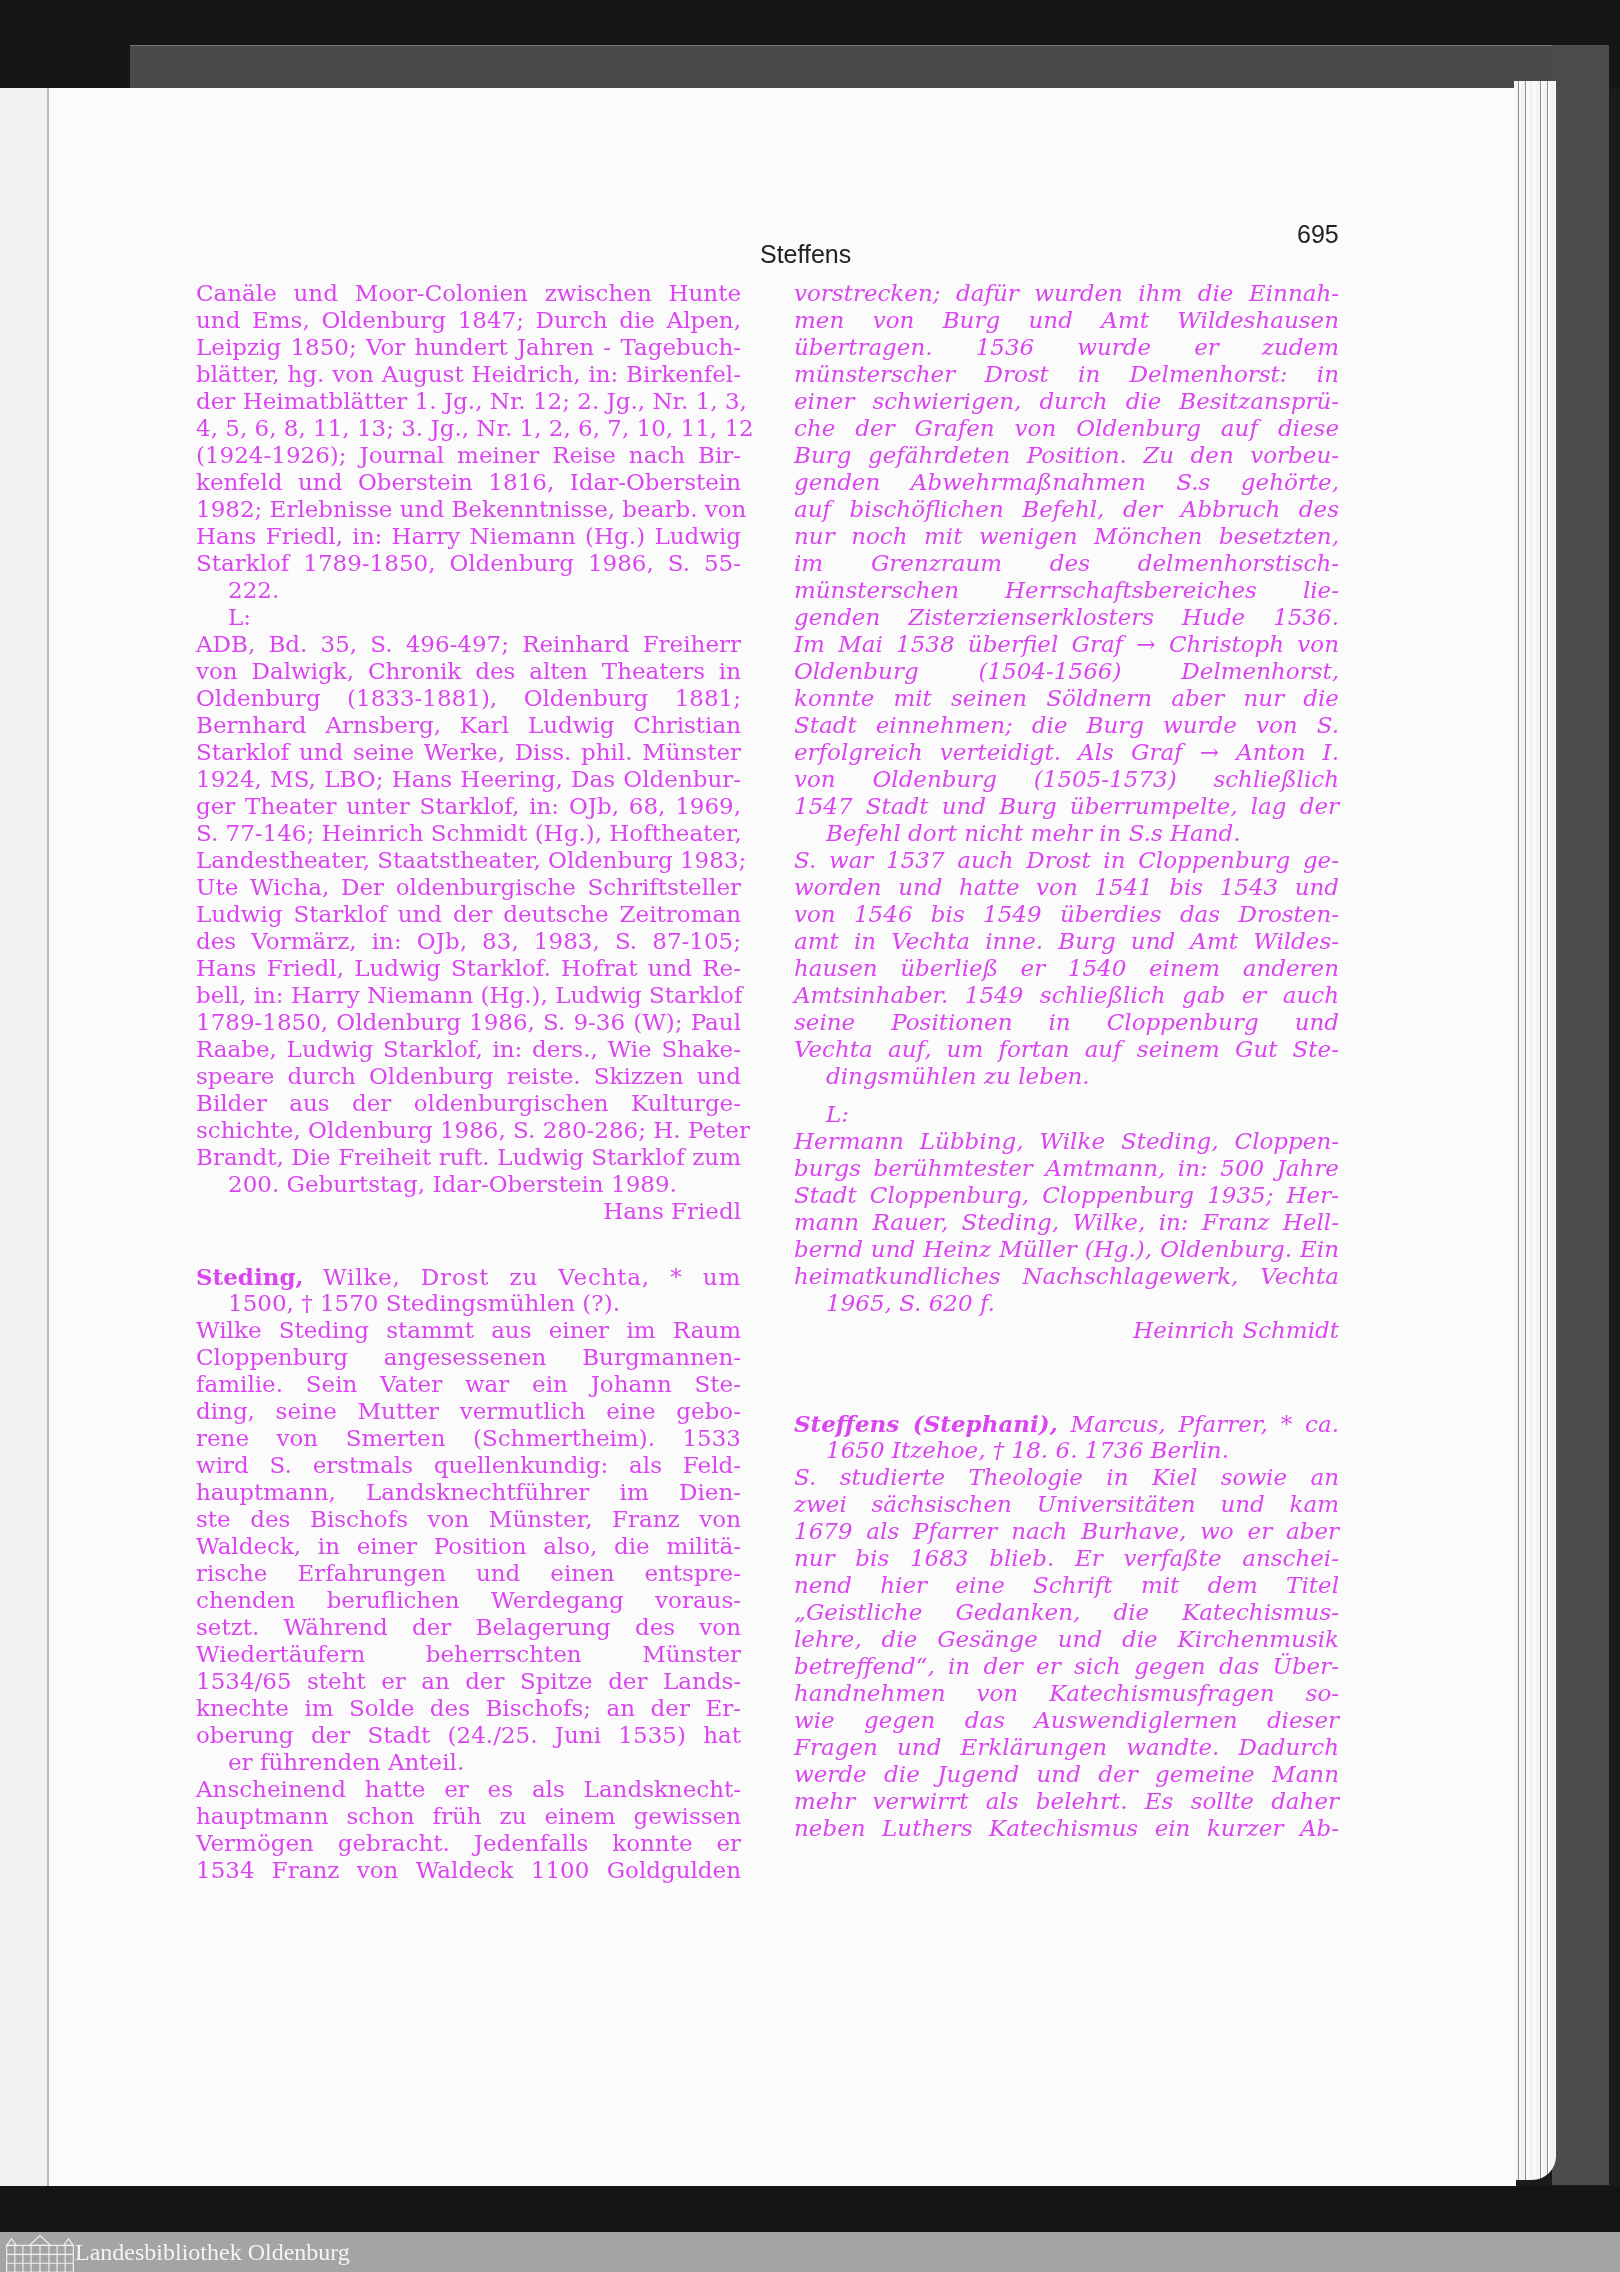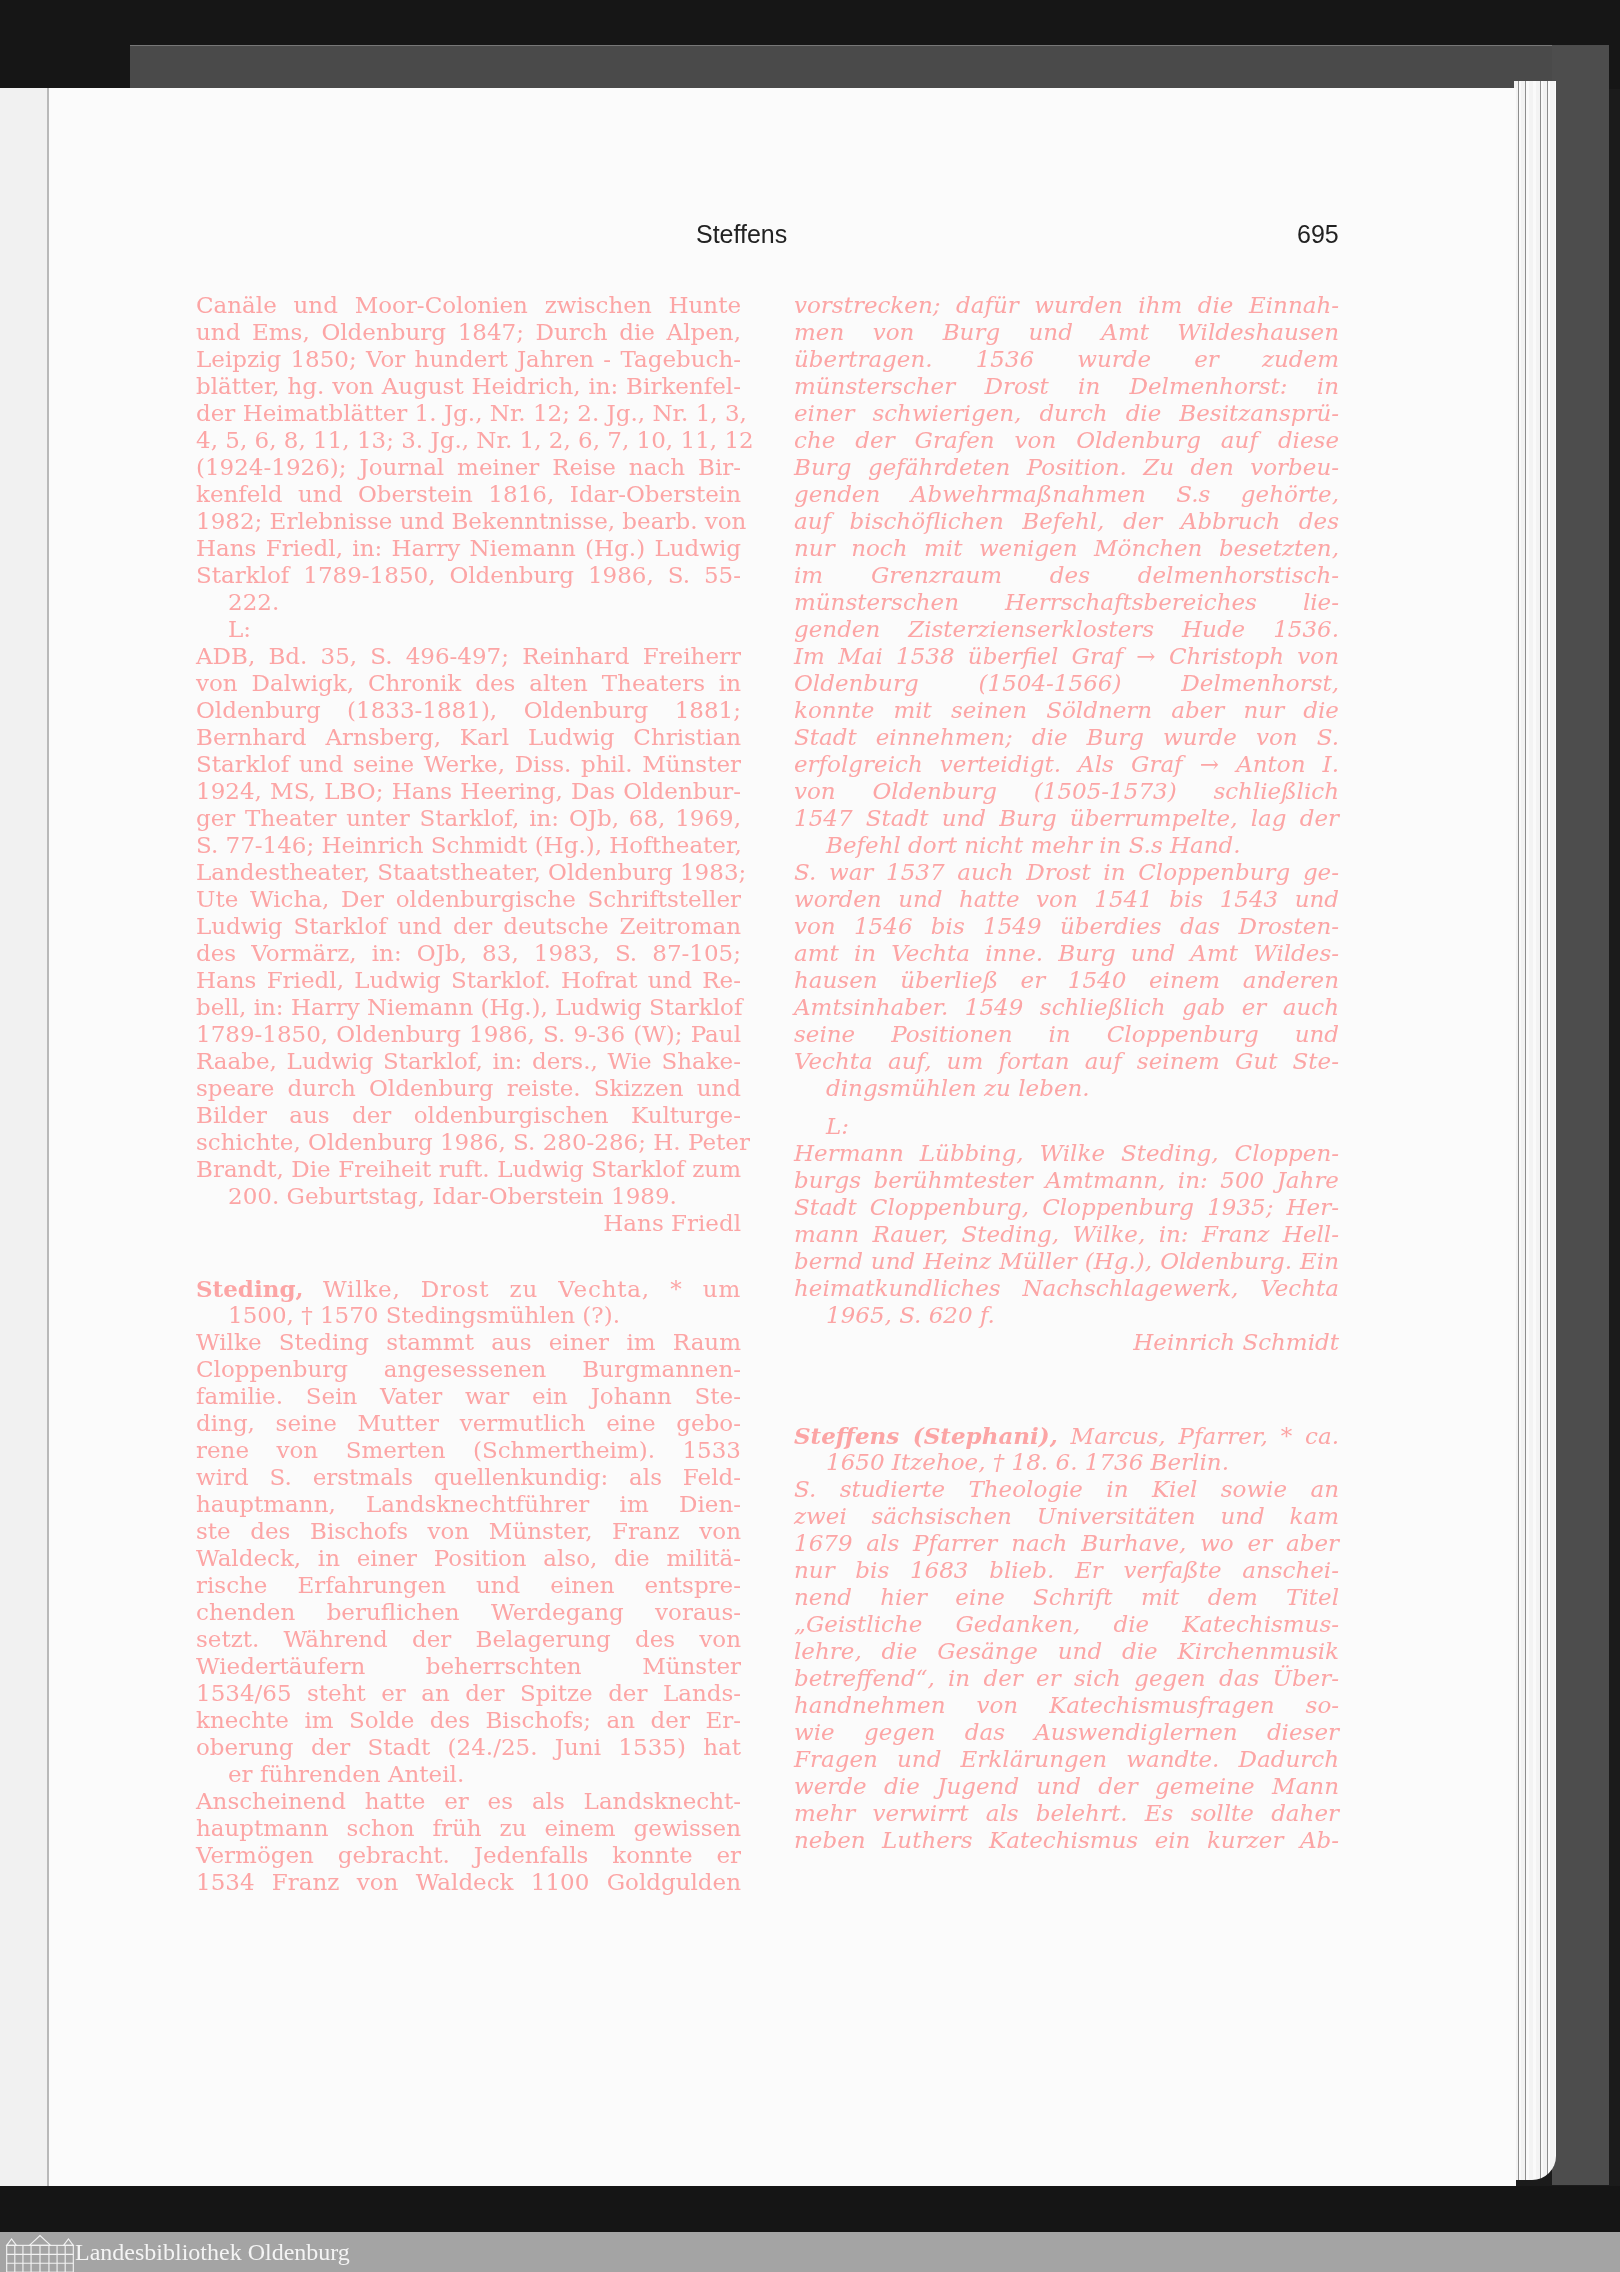--- a/index.html
+++ b/index.html
@@ -17,24 +17,24 @@
   .left-sliver { position:absolute; left:0; top:88px; width:47px; height:2099px; background:#f1f1f1;
     border-right:2.4px solid #b9b9b9; }
   .page { position:absolute; left:49px; top:88px; width:1467px; height:2099px; background:#fbfbfb; }
   .bottom-band { position:absolute; left:0; top:2186px; width:1621px; height:46px; background:#151515; }
   .footer { position:absolute; left:0; top:2232px; width:1621px; height:41px; background:#a4a4a4; }
   .footer-logo { position:absolute; left:4.9px; top:2234px; width:70px; height:39px; }
   .footer-text { position:absolute; left:75px; top:2239px; font-family:"Liberation Serif", serif; font-size:24px; color:#f4f4f4; }
 
   .running-head { position:absolute; top:220px; left:0; width:1621px; font-family:"Liberation Sans", sans-serif;
     font-size:25px; color:#222; }
-  .running-title { position:absolute; left:696px; }
+  .running-title { position:absolute; left:760px;margin-top:20px; }
   .page-number { position:absolute; left:1297px; width:44px; }
 
-  .column { position:absolute; top:292px; width:545px; font-size:23px; line-height:27px; color:#fca5a5; }
+  .column { position:absolute; top:280px; width:545px; font-size:23px; line-height:27px; color:#d946ef; }
   .col-left { left:196px; }
   .col-right { left:794px;font-style:italic; }
   .line { display:block; text-align:justify; text-align-last:justify; white-space:nowrap; height:27px; overflow:visible; }
   .line.last { text-align-last:left;margin-left:32px; }
   .line.right { text-align:right; text-align-last:right; }
   .gap { display:block; height:27px; }
   .gap-sm { display:block; height:11.3px; }
   b { font-weight:bold; }
   .wide { letter-spacing:0.8px; }
 </style>

